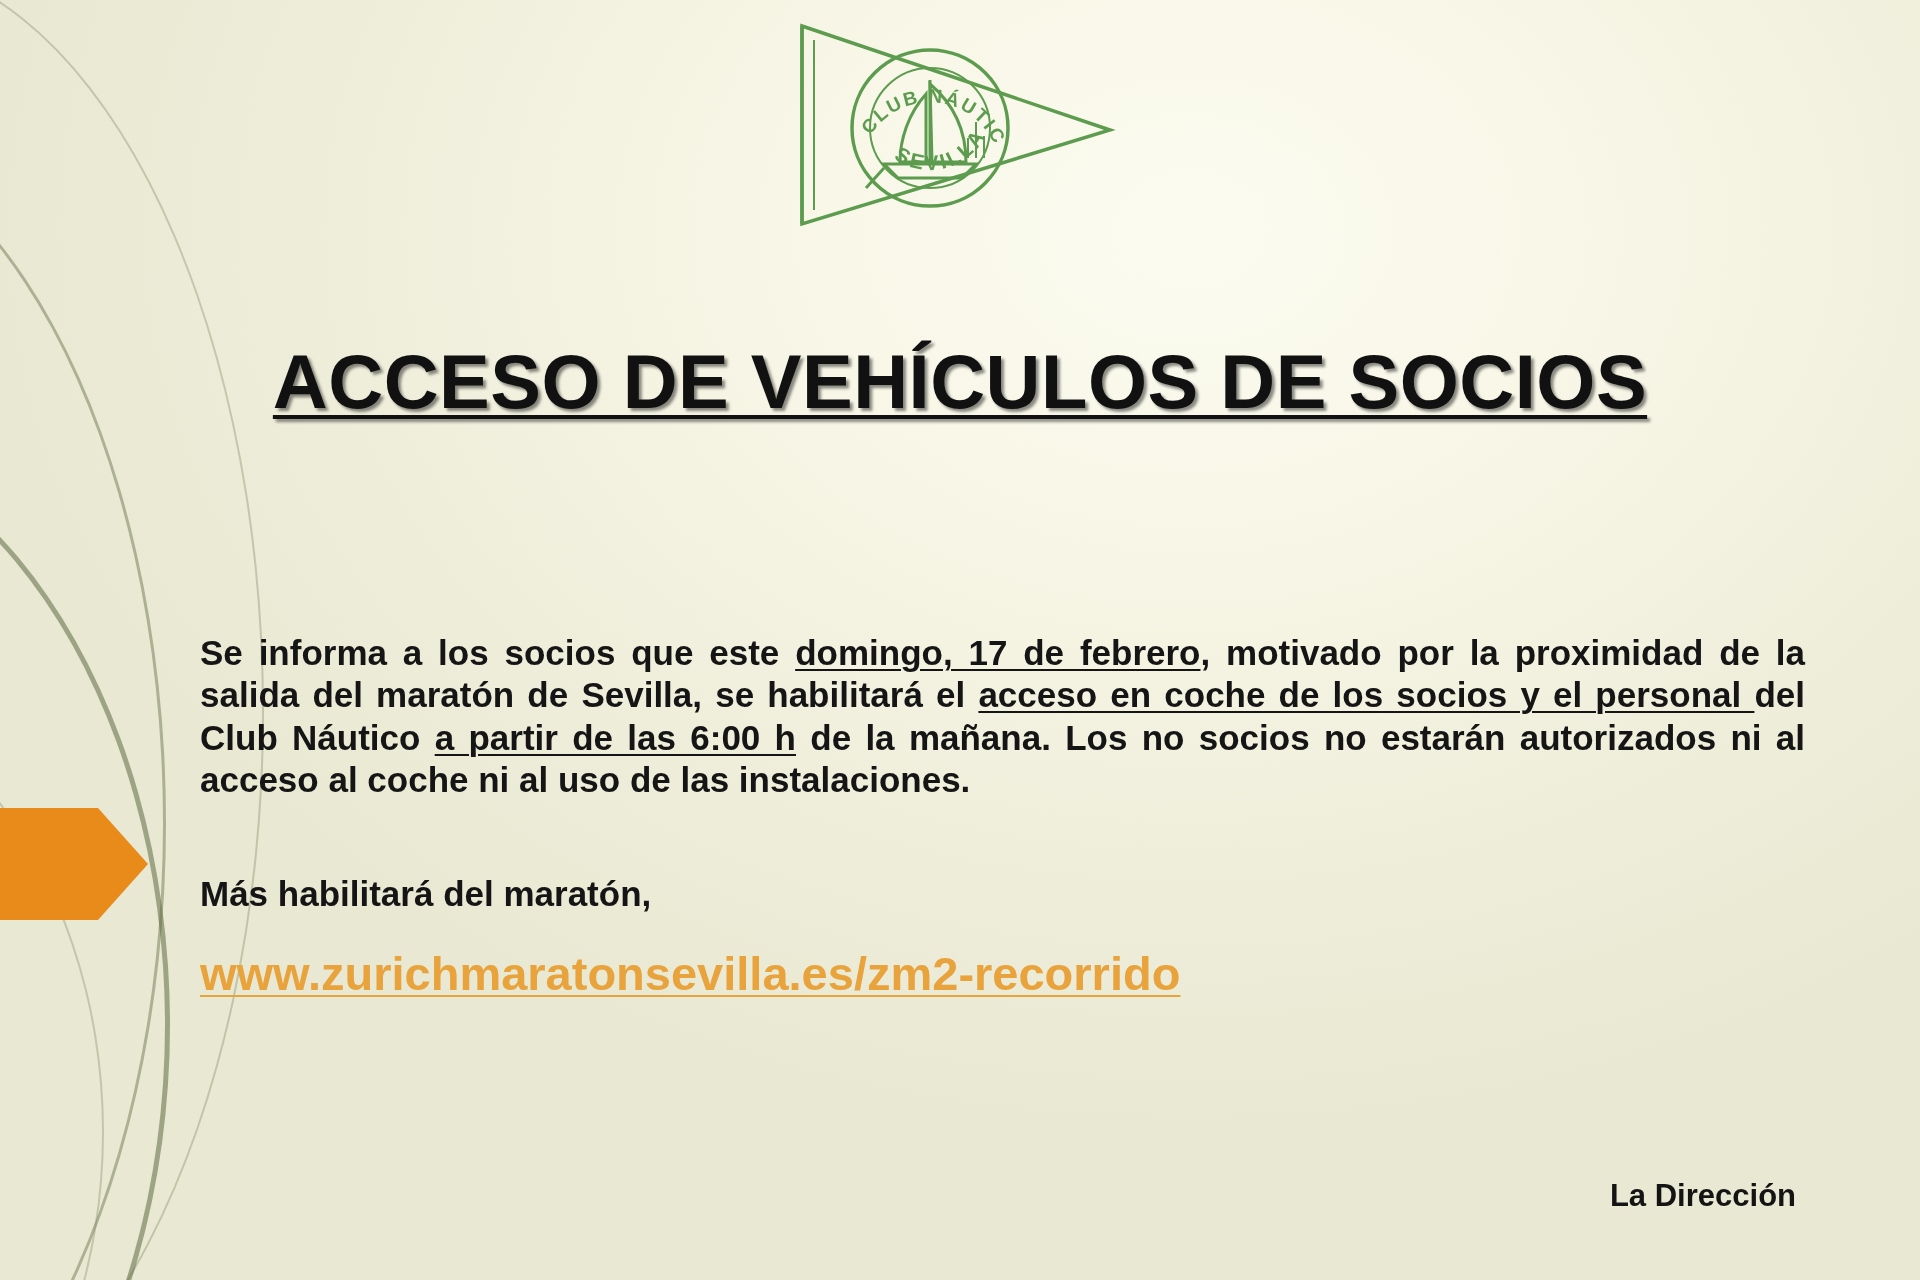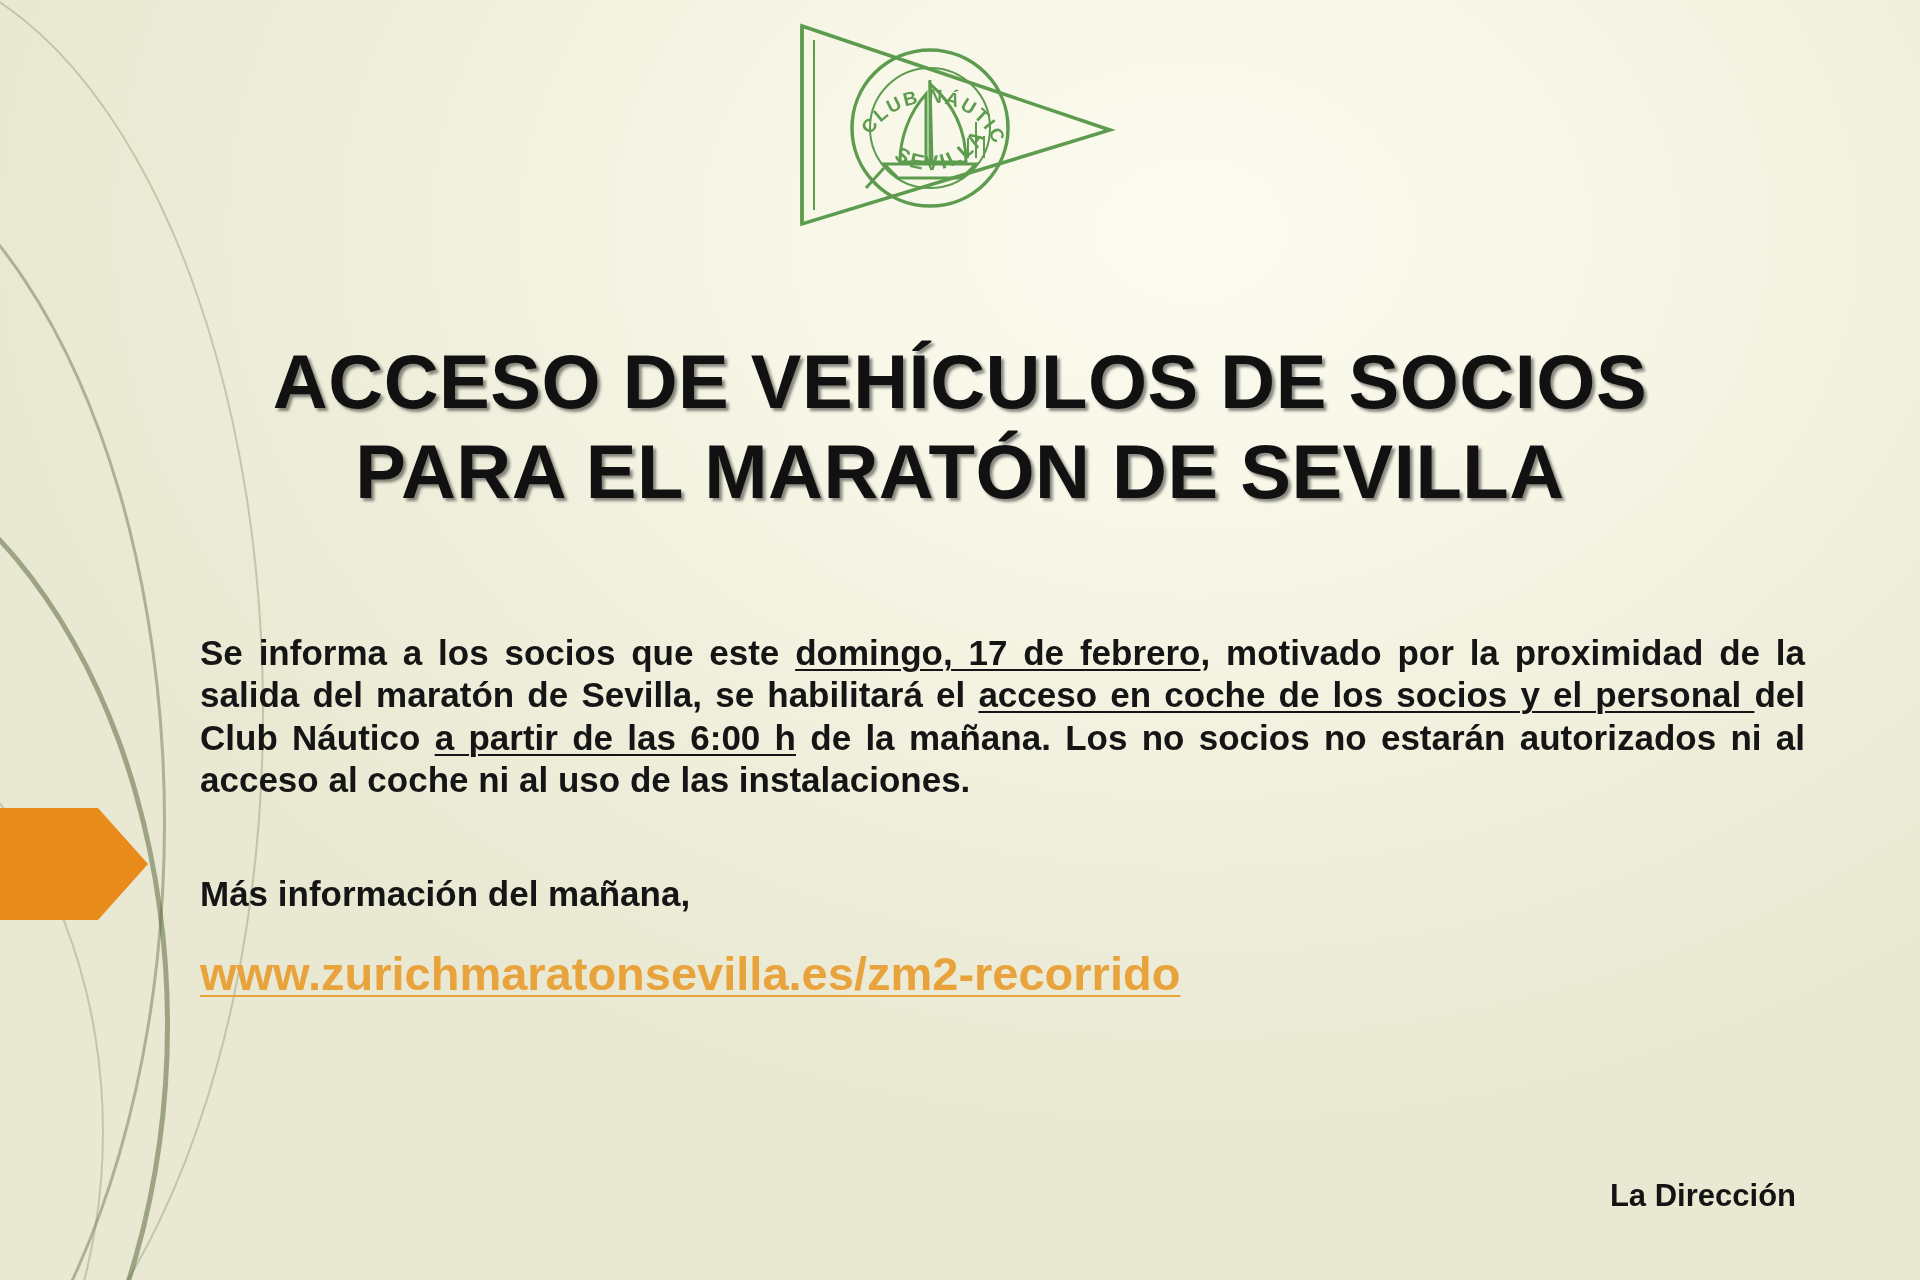--- a/index.html
+++ b/index.html
@@ -98,20 +98,21 @@
     font-size: 76px;
     line-height: 1.18;
     letter-spacing: 0.5px;
     color: #111111;
     text-shadow: 3px 3px 3px rgba(0,0,0,0.45);
   }
   .title .line {
     display: block;
   }
   .title .u {
+    text-decoration: underline;
     text-decoration-thickness: 4px;
     text-underline-offset: 7px;
   }
 
   
   .body-block {
     position: absolute;
     left: 200px;
     right: 115px;
     top: 632px;
@@ -203,24 +204,23 @@
         </text>
         <text font-family="Liberation Sans, sans-serif" font-size="21" font-weight="bold" fill="#5d9c4f" letter-spacing="3">
           <textPath href="#arcBottom" startOffset="24%">SEVILLA</textPath>
         </text>
       </svg>
     </div>
   </div>
 
   <h1 class="title">
     <span class="line u">ACCESO DE VEHÍCULOS DE SOCIOS</span>
-    <span class="line u">PARA EL MARATÓN DE SEVILLA</span>
   </h1>
 
   <div class="body-block">
     <p class="para"><span>Se informa a los socios que este </span><span class="u">domingo, 17 de febrero</span><span>, motivado por la proximidad de la salida del maratón de Sevilla, se habilitará el </span><span class="u">acceso en coche de los socios y el personal </span><span>del Club Náutico </span><span class="u">a partir de las 6:00 h</span><span> de la mañana. Los no socios no estarán autorizados ni al acceso al coche ni al uso de las instalaciones.</span></p>
-    <div class="more">Más información del mañana,</div>
+    <div class="more">Más habilitará del maratón,</div>
     <a class="link" href="#" style="color: rgb(232, 163, 61);">www.zurichmaratonsevilla.es/zm2-recorrido</a>
   </div>
 
   <div class="signature">La Dirección</div>
 
 </div>
 
 </body></html>

